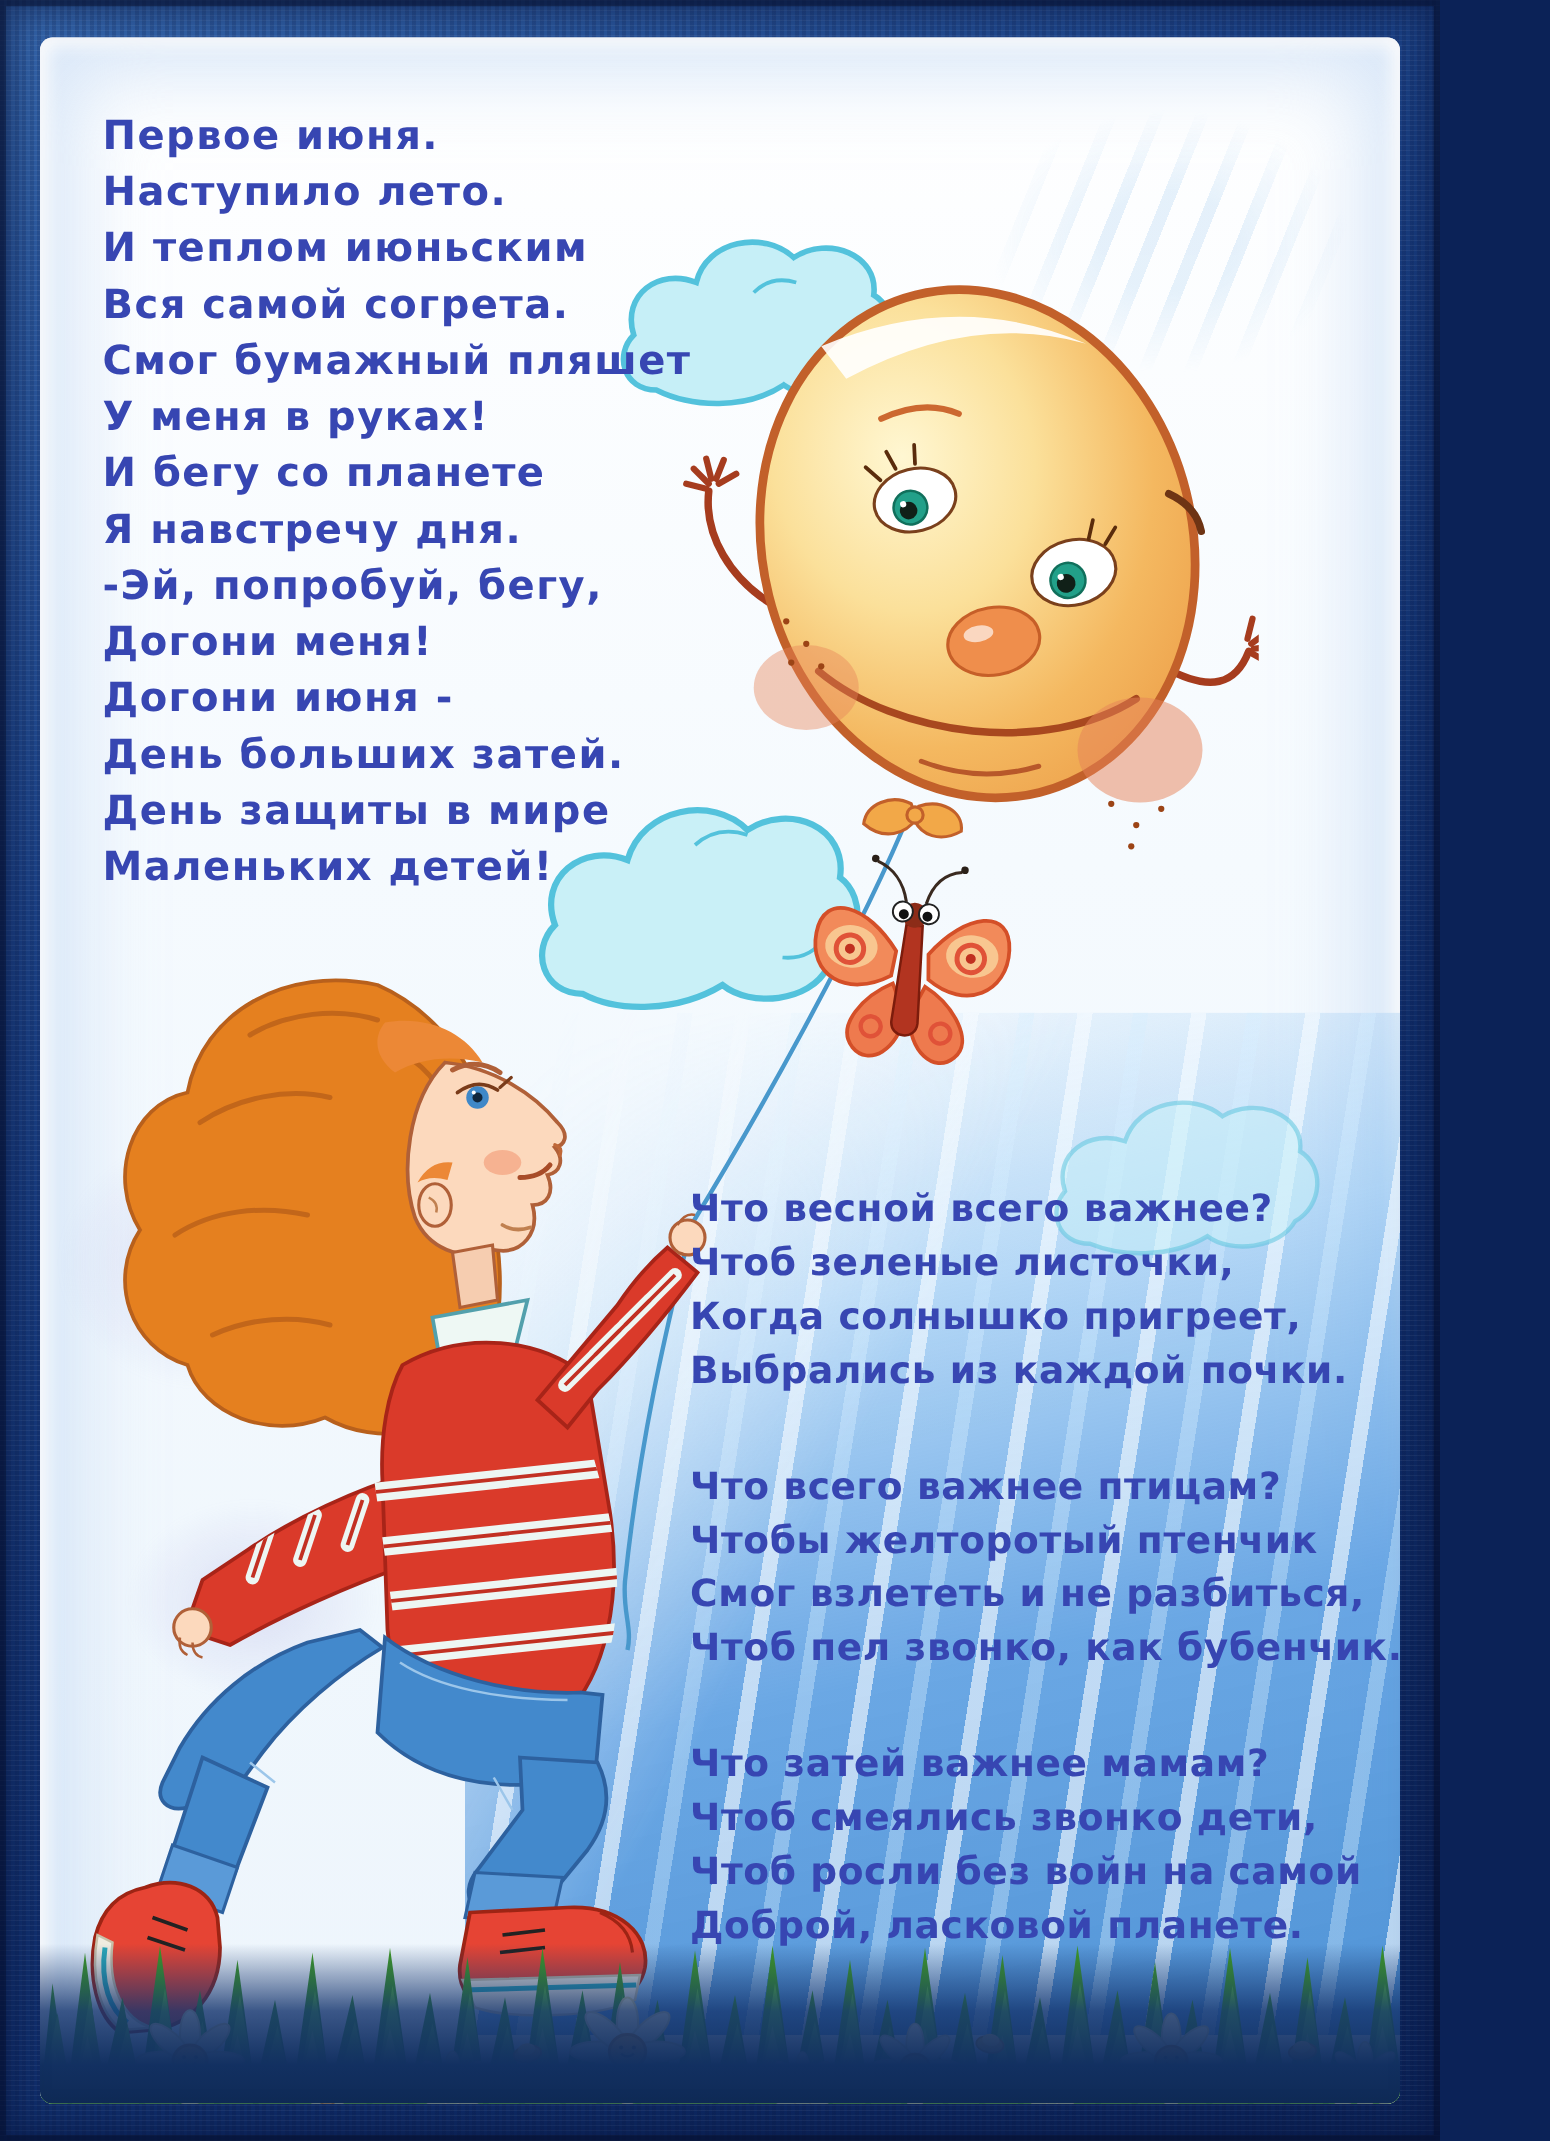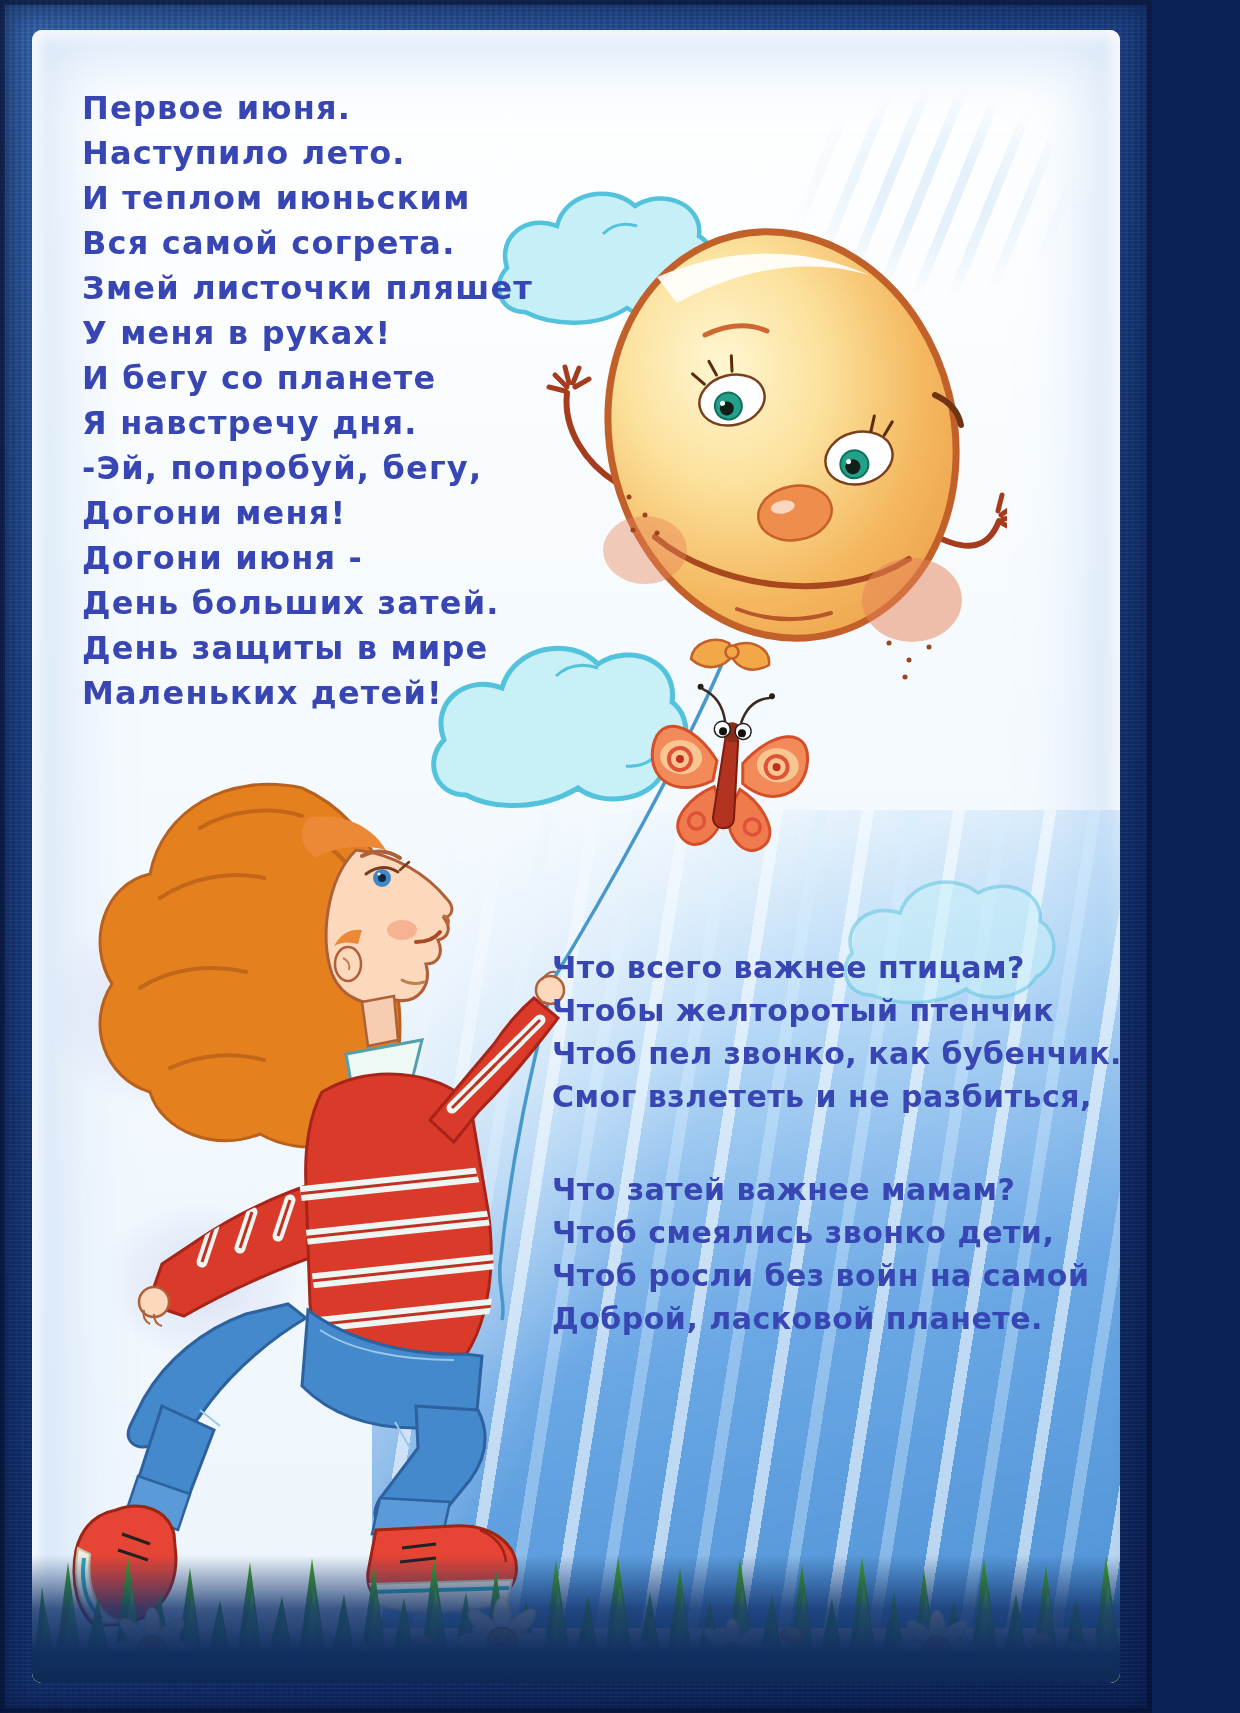--- a/index.html
+++ b/index.html
@@ -290,38 +290,44 @@
         <path d="M352,790 l34,-4 M350,804 l36,-4" stroke="#222" stroke-width="3"></path>
         <path d="M430,772 q24,10 26,32" fill="none" stroke="#9e2414" stroke-width="2.5"></path>
       </g>
     </svg>
 
     <div class="poem poem-left">
       <div class="pline">Первое июня.</div>
       <div class="pline">Наступило лето.</div>
       <div class="pline">И теплом июньским</div>
       <div class="pline">Вся самой согрета.</div>
-      <div class="pline">Змей листочки пляшет</div>
+      <div class="pline">Смог бумажный пляшет</div>
       <div class="pline">У меня в руках!</div>
       <div class="pline">И бегу со планете</div>
       <div class="pline">Я навстречу дня.</div>
       <div class="pline">-Эй, попробуй, бегу,</div>
       <div class="pline">Догони меня!</div>
       <div class="pline">Догони июня -</div>
       <div class="pline">День больших затей.</div>
       <div class="pline">День защиты в мире</div>
       <div class="pline">Маленьких детей!</div>
     </div>
 
     <div class="poem poem-right">
       <div class="stanza">
+        <div class="pline">Что весной всего важнее?</div>
+        <div class="pline">Чтоб зеленые листочки,</div>
+        <div class="pline">Когда солнышко пригреет,</div>
+        <div class="pline">Выбрались из каждой почки.</div>
+      </div>
+      <div class="stanza">
         <div class="pline">Что всего важнее птицам?</div>
         <div class="pline">Чтобы желторотый птенчик</div>
+        <div class="pline">Смог взлететь и не разбиться,</div>
         <div class="pline">Чтоб пел звонко, как бубенчик.</div>
-        <div class="pline">Смог взлететь и не разбиться,</div>
       </div>
       <div class="stanza">
         <div class="pline">Что затей важнее мамам?</div>
         <div class="pline">Чтоб смеялись звонко дети,</div>
         <div class="pline">Чтоб росли без войн на самой</div>
         <div class="pline">Доброй, ласковой планете.</div>
       </div>
     </div>
 
     <svg class="abs" style="left:0;top:1500px;z-index:9;" width="1176" height="165" viewBox="0 0 1176 175" preserveAspectRatio="none">

